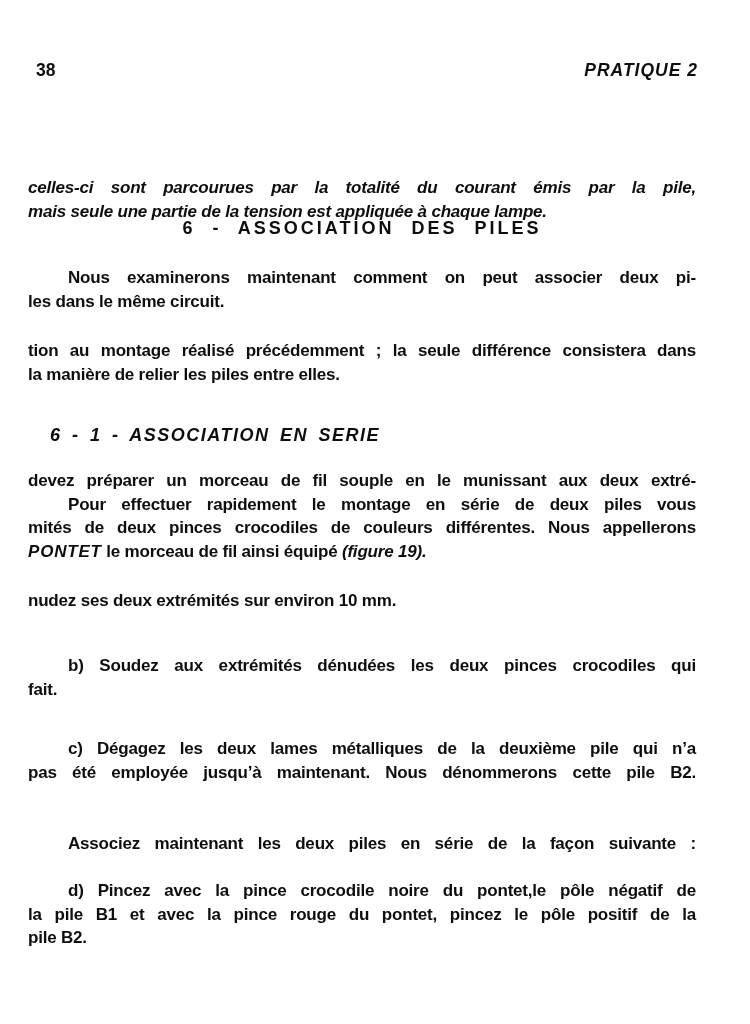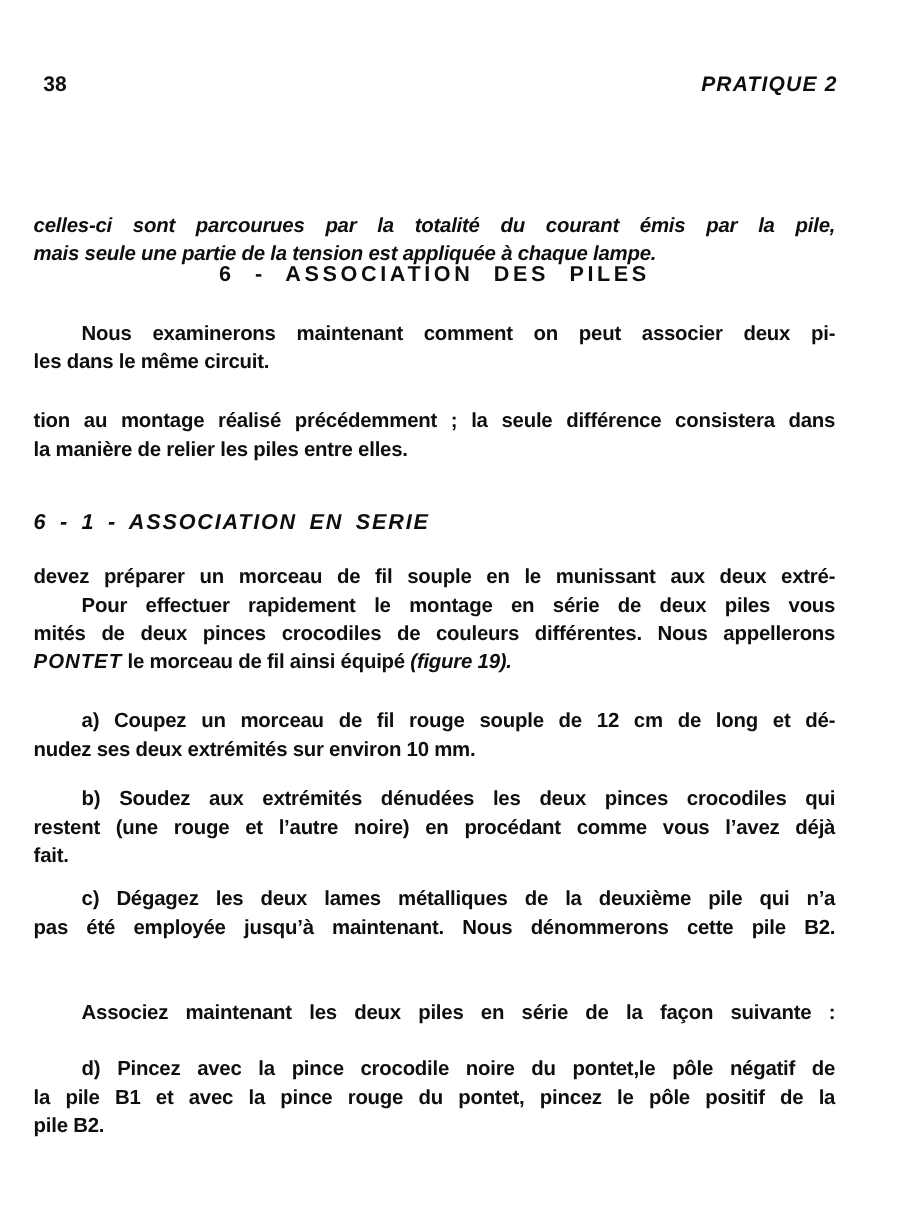--- a/index.html
+++ b/index.html
@@ -43,20 +43,21 @@
     text-align: center;
     font-size: 18px;
     letter-spacing: 3px;
     word-spacing: 9px;
   }
   .heading-sub {
     font-style: italic;
     font-size: 18px;
     letter-spacing: 1.5px;
     word-spacing: 4px;
+    margin-left: 22px;
   }
   .page-header {
     position: absolute;
     top: 60px;
     left: 36px;
     right: 52px;
     display: flex;
     justify-content: space-between;
     align-items: baseline;
     font-size: 17.5px;
@@ -103,27 +104,25 @@
 <div class="block" style="top:469px">
   <div class="line">devez préparer un morceau de fil souple en le munissant aux deux extré-</div>
   <div class="line indent">Pour effectuer rapidement le montage en série de deux piles vous</div>
   <div class="line">mités de deux pinces crocodiles de couleurs différentes. Nous appellerons</div>
   <div class="line end">
     <span class="pontet-word">PONTET</span><span> le morceau de fil ainsi équipé </span><span class="figure-ref">(figure 19).</span>
   </div>
 </div>
 
 <div class="block" style="top:589px">
-  <div class="line indent">a) Coupez un morceau de fil rouge souple de 12 cm de long et dé-</div>
   <div class="line end">nudez ses deux extrémités sur environ 10 mm.</div>
 </div>
 
 <div class="block" style="top:654px">
   <div class="line indent">b) Soudez aux extrémités dénudées les deux pinces crocodiles qui</div>
-  <div class="line">restent (une rouge et l’autre noire) en procédant comme vous l’avez déjà</div>
   <div class="line end">fait.</div>
 </div>
 
 <div class="block" style="top:737px">
   <div class="line indent">c) Dégagez les deux lames métalliques de la deuxième pile qui n’a</div>
   <div class="line">pas été employée jusqu’à maintenant. Nous dénommerons cette pile B2.</div>
 </div>
 
 <div class="block" style="top:832px">
   <div class="line indent">Associez maintenant les deux piles en série de la façon suivante :</div>

